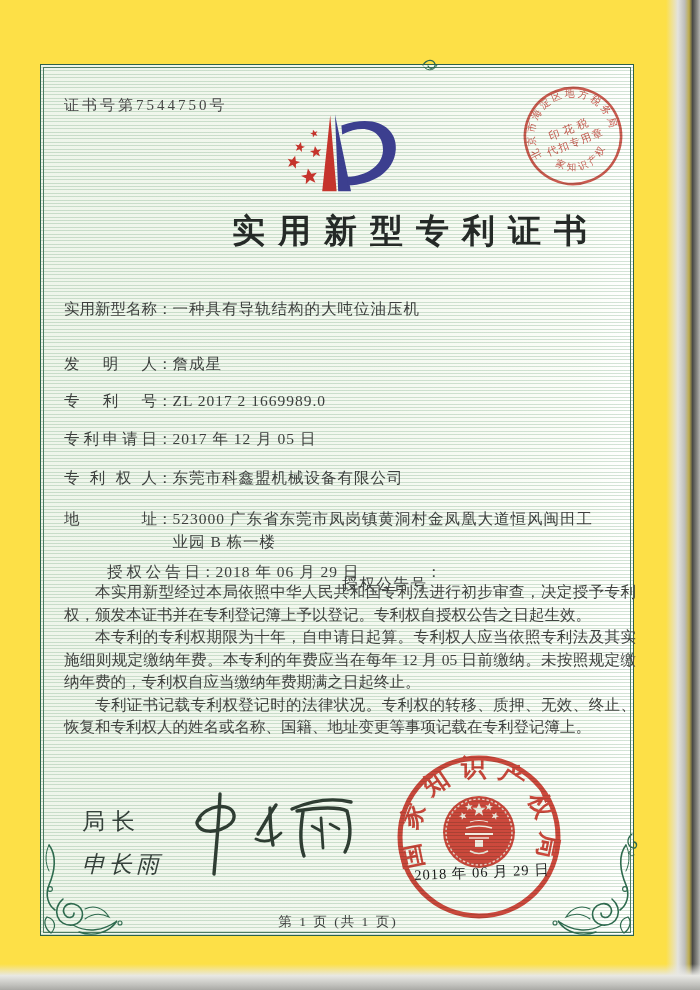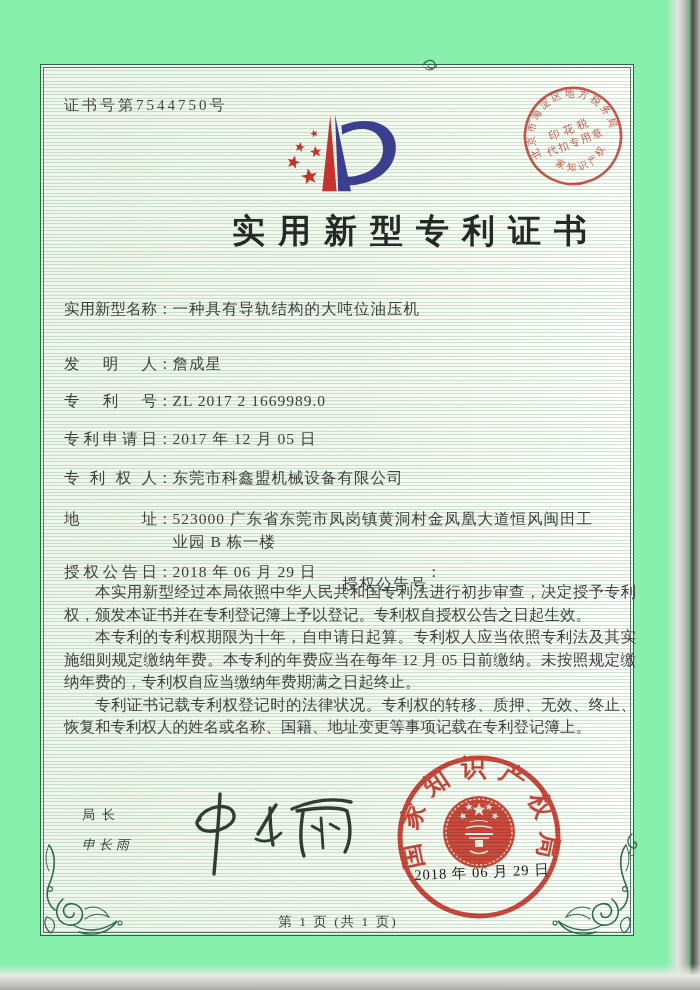--- a/index.html
+++ b/index.html
@@ -1,21 +1,21 @@
 <!DOCTYPE html>
 <html><head>
 <meta charset="utf-8">
 <style>
   html,body{margin:0;padding:0;}
   body{
     width:700px;height:990px;position:relative;overflow:hidden;
     background:#ffffff;
     font-family:"Liberation Serif","DejaVu Serif",serif;
   }
-  .paper{position:absolute;inset:0;background:#86efac;padding-left:20px;}
+  .paper{position:absolute;inset:0;background:#fde047;padding-left:20px;}
   
   .edge-right{position:absolute;top:0;right:0;width:34px;height:990px;
     background:linear-gradient(90deg,rgba(0,0,0,0) 0%,#e3e3df 35%,#bdbdb9 55%,#58585360 68%,#4b4b47 78%,#8a8a86 92%,#b5b5b1 100%);
     pointer-events:none;}
   .edge-bottom{position:absolute;left:0;bottom:0;width:700px;height:26px;
     background:linear-gradient(180deg,rgba(0,0,0,0) 0%,#e8e8e4 45%,#c2c2be 80%,#a9a9a5 100%);
     pointer-events:none;}
   
   .frame{
     position:absolute;left:40px;top:64px;width:594px;height:872px;
@@ -36,25 +36,25 @@
   }
   .fields{position:absolute;left:64px;top:297px;width:574px;font-size:15.5px;color:#3c3f3d;}
   .frow{display:flex;line-height:23px;align-items:flex-start;position:relative;}
   .lbl{display:inline-block;width:93px;text-align:justify;text-align-last:justify;flex:0 0 93px;}
   .colon{flex:0 0 14px;}
   .fval{flex:1;letter-spacing:1px;}
   .mb-a{margin-bottom:32px;} .mb-b{margin-bottom:14px;} .mb-c{margin-bottom:15px;}
   .mb-d{margin-bottom:16px;} .mb-e{margin-bottom:18px;} .mb-f{margin-bottom:7px;}
   .grant-right{position:absolute;left:278px;top:0;display:flex;}
   .grant-right .lbl{width:84px;flex:0 0 84px;margin-top:12px;}
-  .grant-left{display:flex;width:276px;}
+  .grant-left{display:flex;width:276px;margin-left:43px;}
   .bodytext{position:absolute;left:64px;top:581px;width:572px;color:#414340;
     font-size:15.5px;line-height:22.5px;text-align:justify;}
   .bodytext p{margin:0;text-indent:2em;}
-  .issuer{position:absolute;left:82px;top:806px;font-size:13px;color:#34403a;letter-spacing:7px;}
+  .issuer{position:absolute;left:82px;top:806px;font-size:23px;color:#34403a;letter-spacing:7px;}
   .issuer .name{margin-top:12px;letter-spacing:4px;font-style:italic;}
   .signature{position:absolute;left:158px;top:778px;}
   .seal{position:absolute;left:390px;top:748px;mix-blend-mode:multiply;opacity:.92;}
   .seal-date{
     position:absolute;left:394px;top:863px;width:176px;text-align:center;
     font-size:14.5px;color:#1d1d1d;letter-spacing:1px;transform:rotate(-2.5deg);z-index:5;
   }
   .stamp{position:absolute;left:521px;top:84px;transform:rotate(-21deg);mix-blend-mode:multiply;opacity:.88;}
   .footer{position:absolute;left:0;top:913px;width:676px;text-align:center;font-size:13.5px;
     letter-spacing:2px;color:#3c3f3d;}

